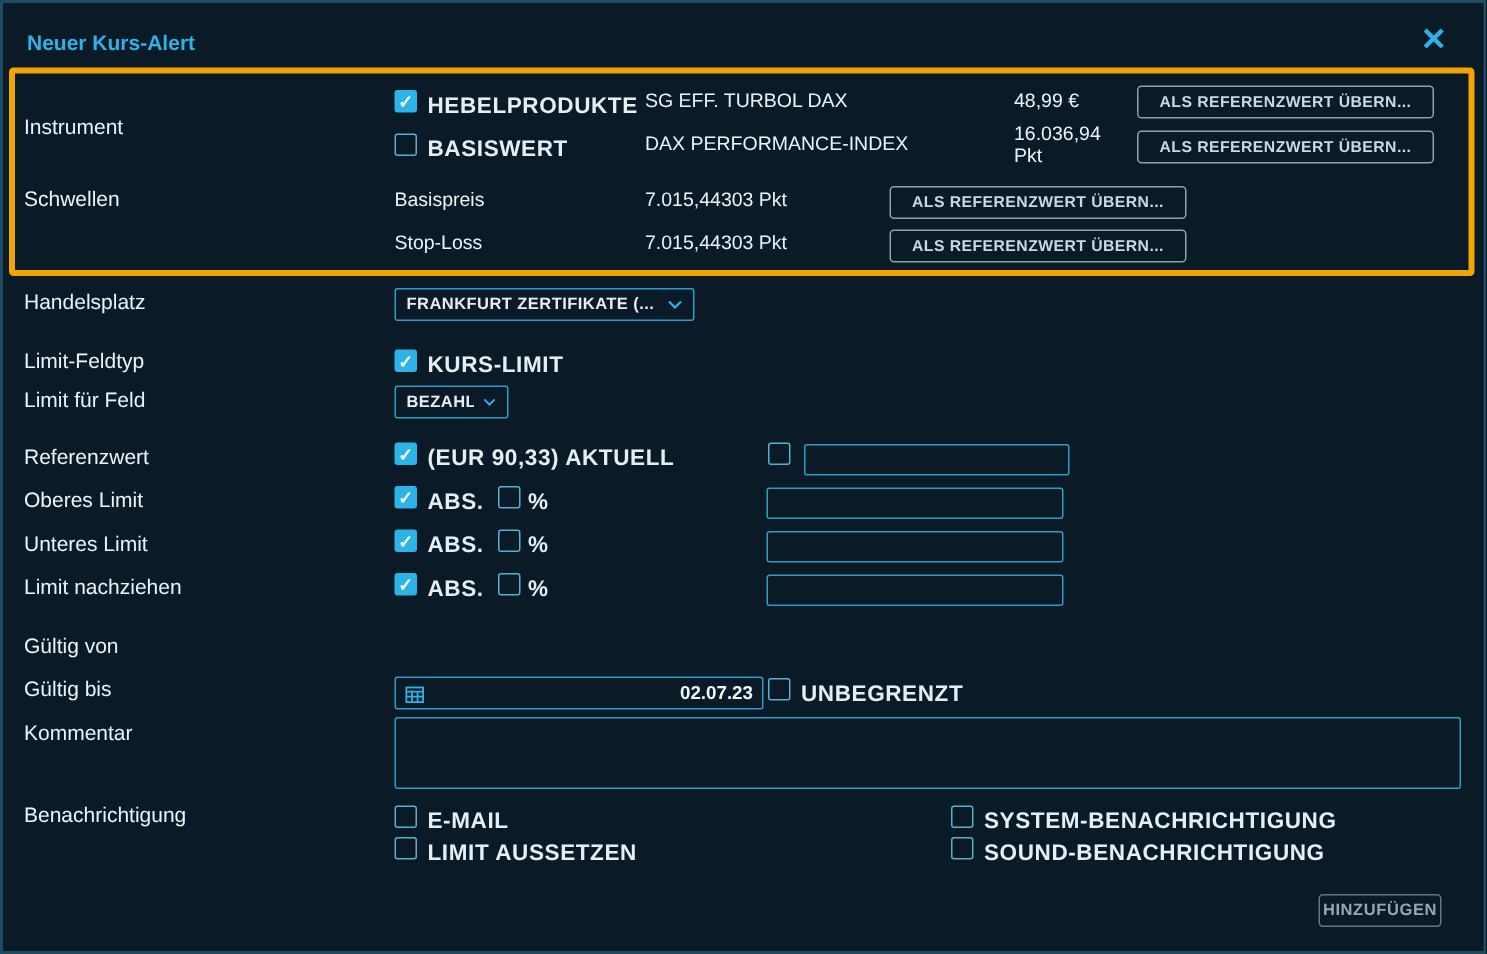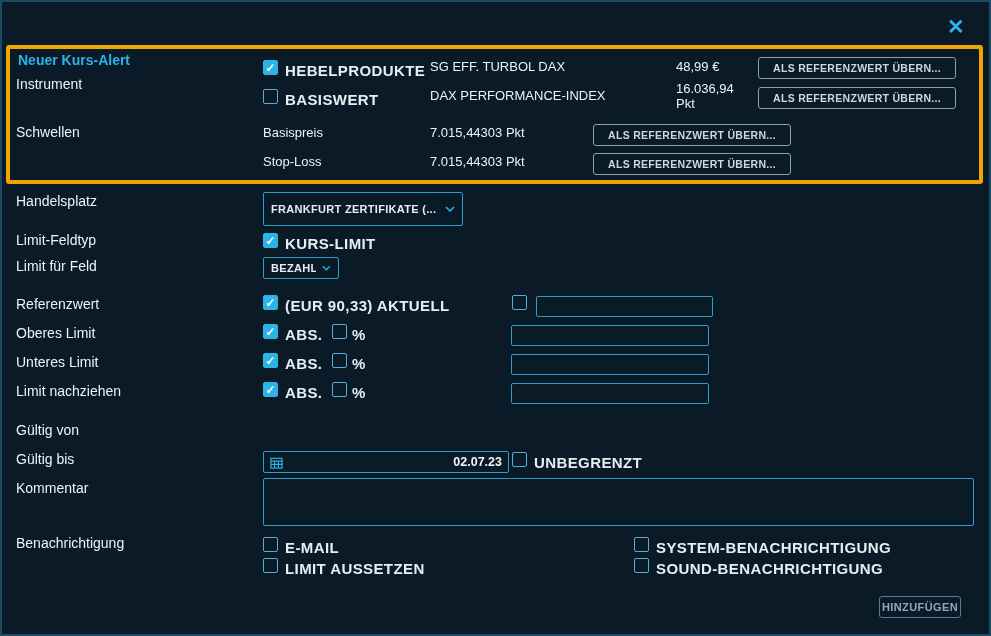--- a/index.html
+++ b/index.html
@@ -1,21 +1,21 @@
 <!DOCTYPE html>
 <html><head>
 <meta charset="utf-8">
 <style>
   * { margin:0; padding:0; box-sizing:border-box; }
   html,body { background:#000; }
   body { font-family:"Liberation Sans", sans-serif; }
   .dialog { position:relative; width:991px; height:636px; background:#0A1A27;
             box-shadow: inset 0 0 0 2px #1C4C64; overflow:hidden; }
   .abs { position:absolute; }
-  .title { color:#2CB3E8; font-size:14px; font-weight:bold;margin-top:32px; }
+  .title { color:#2CB3E8; font-size:14px; font-weight:bold; }
   .close { color:#2CB3E8; font-size:21px; font-weight:bold; line-height:1; cursor:pointer;
            background:none; border:none; font-family:inherit; }
   .hl-box { border:4px solid #F0A500; border-radius:3px; pointer-events:none; z-index:6; }
   .lbl { color:#EDF3F6; font-size:14px; white-space:nowrap; }
   .small-lbl { color:#E7EEF2; font-size:15px; font-weight:bold; letter-spacing:.4px; white-space:nowrap; }
   .val { color:#EDF3F6; font-size:13px; }
   .cb { width:15px; height:15px; border:1px solid #57AFD6; background:#0A1A27; border-radius:2px;
         display:flex; align-items:center; justify-content:center; cursor:pointer; }
   .cb[data-checked="true"] { background:#2CB3E8; border-color:#2CB3E8; }
   .cb .check { display:none; color:#FFFFFF; font-size:12px; font-weight:bold; line-height:1; }
@@ -70,21 +70,21 @@
   <div class="abs lbl" style="left:16px;top:124px">Schwellen</div>
   <div class="abs val" style="left:263px;top:125px">Basispreis</div>
   <div class="abs val" style="left:430px;top:125px">7.015,44303 Pkt</div>
   <button class="abs ref-btn" style="left:593px;top:124px;width:198px;height:22px">ALS REFERENZWERT ÜBERN...</button>
 
   <div class="abs val" style="left:263px;top:154px">Stop-Loss</div>
   <div class="abs val" style="left:430px;top:154px">7.015,44303 Pkt</div>
   <button class="abs ref-btn" style="left:593px;top:153px;width:198px;height:22px">ALS REFERENZWERT ÜBERN...</button>
 
   <div class="abs lbl" style="left:16px;top:193px">Handelsplatz</div>
-  <div class="abs select" style="left:263px;top:192px;width:200px;height:34px">
+  <div class="abs select" style="left:263px;top:192px;width:200px;height:22px">
     <span>FRANKFURT ZERTIFIKATE (...</span>
     <svg width="10" height="6" viewBox="0 0 10 6">
         <polyline points="1,1 5,5 9,1" fill="none" stroke="#2CB3E8" stroke-width="1.5"></polyline>
       </svg>
   </div>
 
   <div class="abs lbl" style="left:16px;top:232px">Limit-Feldtyp</div>
   <span class="abs cb" style="left:263px;top:233px" data-checked="true">
     <span class="check">✓</span>
   </span>

